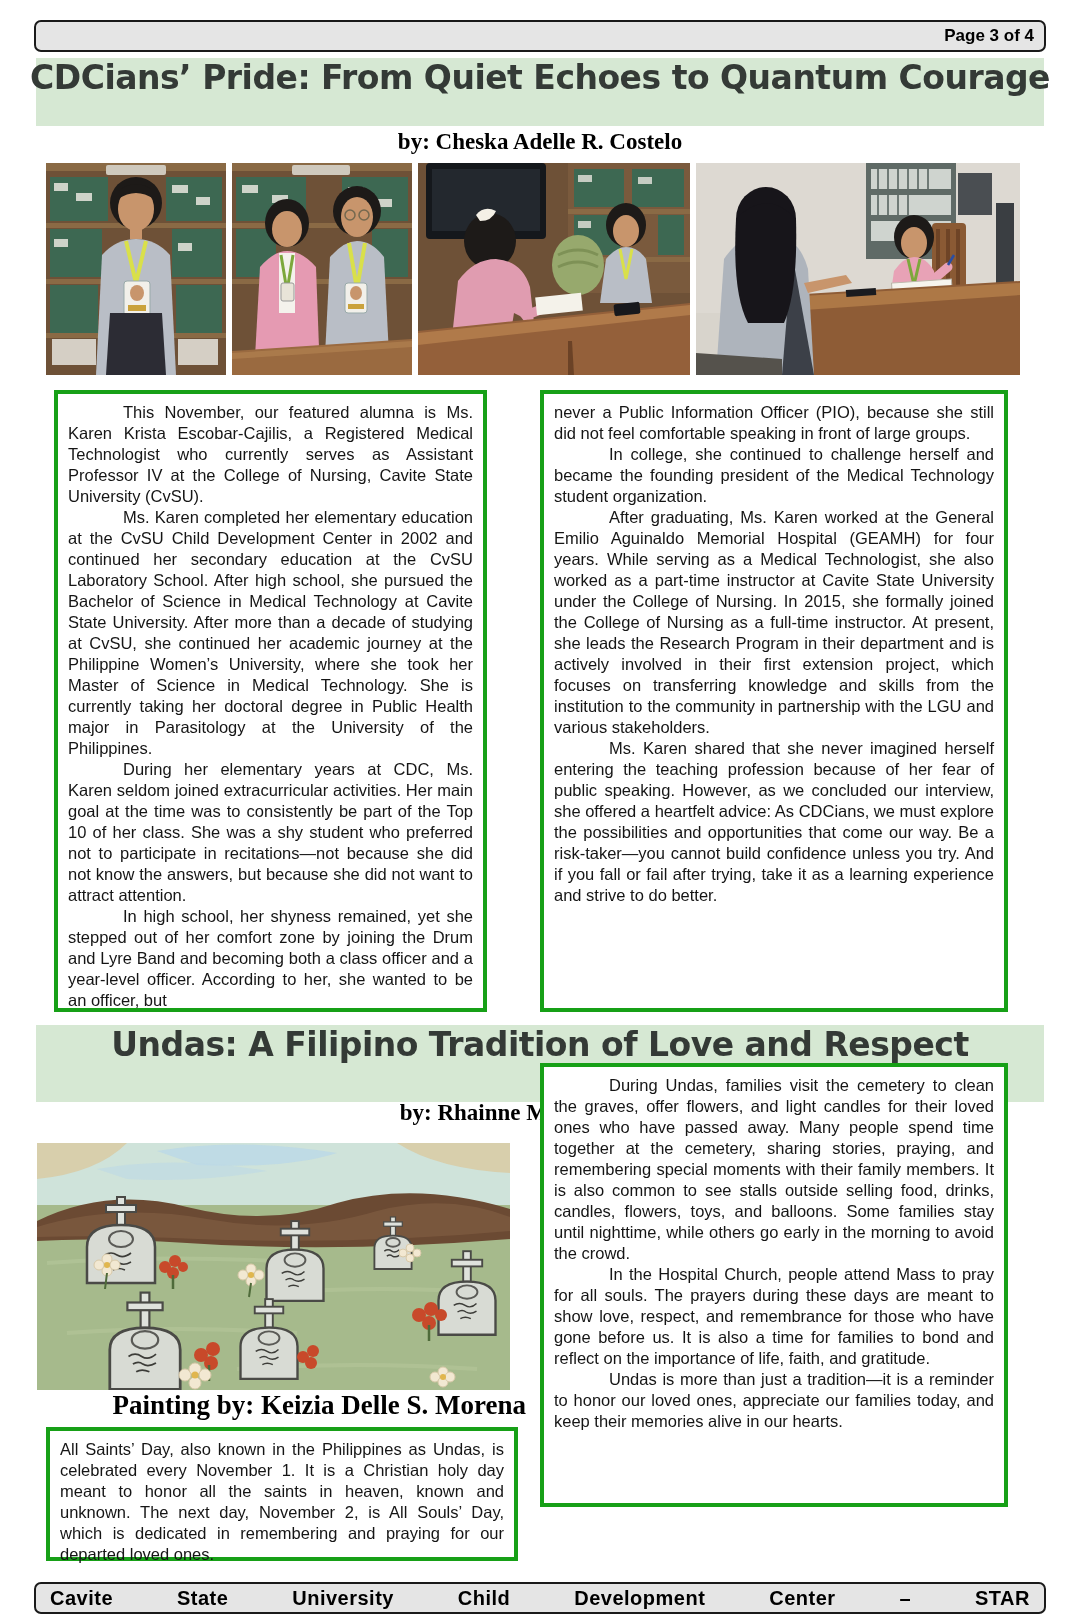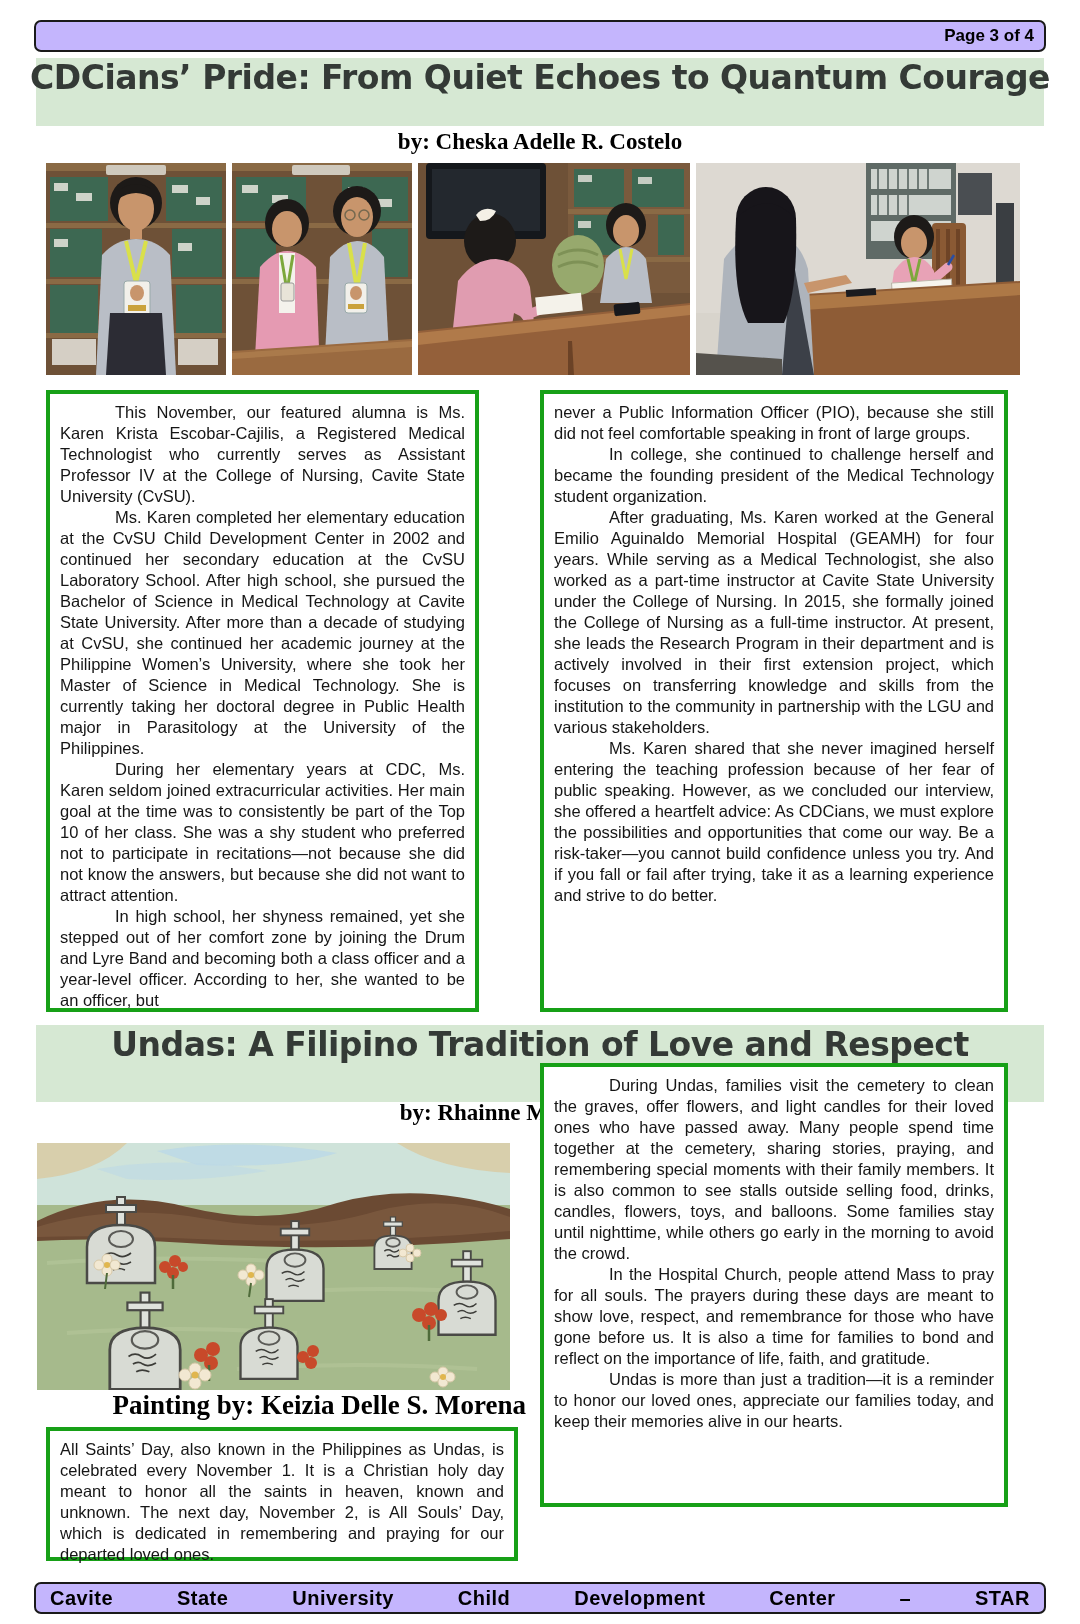--- a/index.html
+++ b/index.html
@@ -2,21 +2,21 @@
 <html><head>
 <meta charset="utf-8">
 <style>
   html,body{margin:0;padding:0;background:#ffffff;}
   .page{
     position:relative;width:1080px;height:1624px;margin:0 auto;background:#ffffff;
     font-family:"Liberation Sans",sans-serif;color:#111;overflow:hidden;
   }
   
   .ybar{
-    position:absolute;left:34px;width:1012px;height:32px;background:#c4b5fd;
+    position:absolute;left:34px;width:1012px;height:32px;background:#e5e5e5;
     border:2px solid #1a1a1a;border-radius:7px;box-sizing:border-box;
     display:flex;align-items:center;
   }
   .ybar.top{top:20px;justify-content:flex-end;padding:0 10px;}
   .page-label{font-weight:bold;font-size:17px;color:#000;}
   .ybar.bottom{top:1582px;padding:0 14px;}
   .footer-text{
     flex:1;display:flex;justify-content:space-between;
     font-weight:bold;font-size:20px;color:#000;letter-spacing:.5px;
   }
@@ -41,21 +41,21 @@
   .photos{position:absolute;top:163px;left:46px;width:988px;height:212px;display:flex;gap:6px;}
   .photo{height:212px;overflow:hidden;background:#7a5a3d;flex:none;}
   .photo svg{display:block;width:100%;height:100%;}
   
   .gbox{
     position:absolute;background:#fff;border:4px solid #17a017;box-sizing:border-box;
     padding:8px 10px;text-align:justify;font-size:16.5px;line-height:21px;color:#151515;
   }
   .gbox p{margin:0;text-indent:55px;}
   .gbox p.no-indent{text-indent:0;}
-  .boxL1{top:390px;left:46px;width:433px;height:622px;}
+  .boxL1{top:390px;left:54px;width:433px;height:622px;}
   .boxR1{top:390px;left:540px;width:468px;height:622px;}
   .boxL2{top:1427px;left:46px;width:472px;height:134px;}
   .boxL2 p{text-indent:0;}
   .boxR2{top:1063px;left:540px;width:468px;height:444px;}
   
   .painting{position:absolute;top:1143px;left:37px;width:473px;height:247px;overflow:hidden;}
   .painting svg{display:block;width:100%;height:100%;}
   .caption{
     position:absolute;top:1390px;left:46px;width:480px;text-align:right;
     font-family:"Liberation Serif",serif;font-weight:bold;font-size:27px;color:#000;

